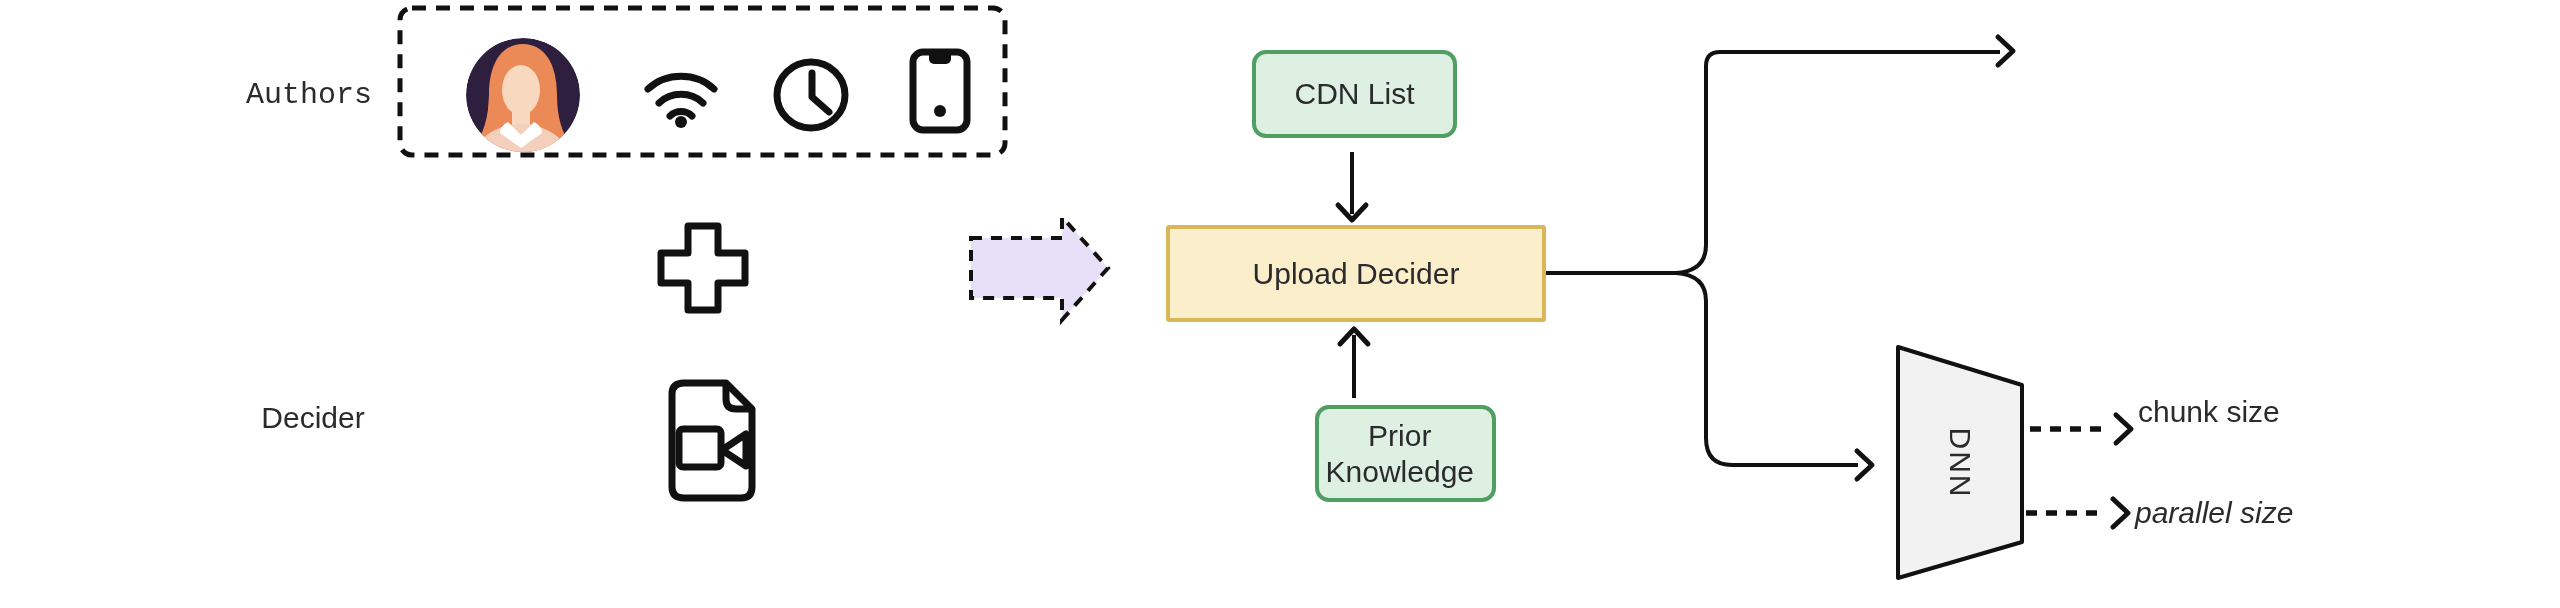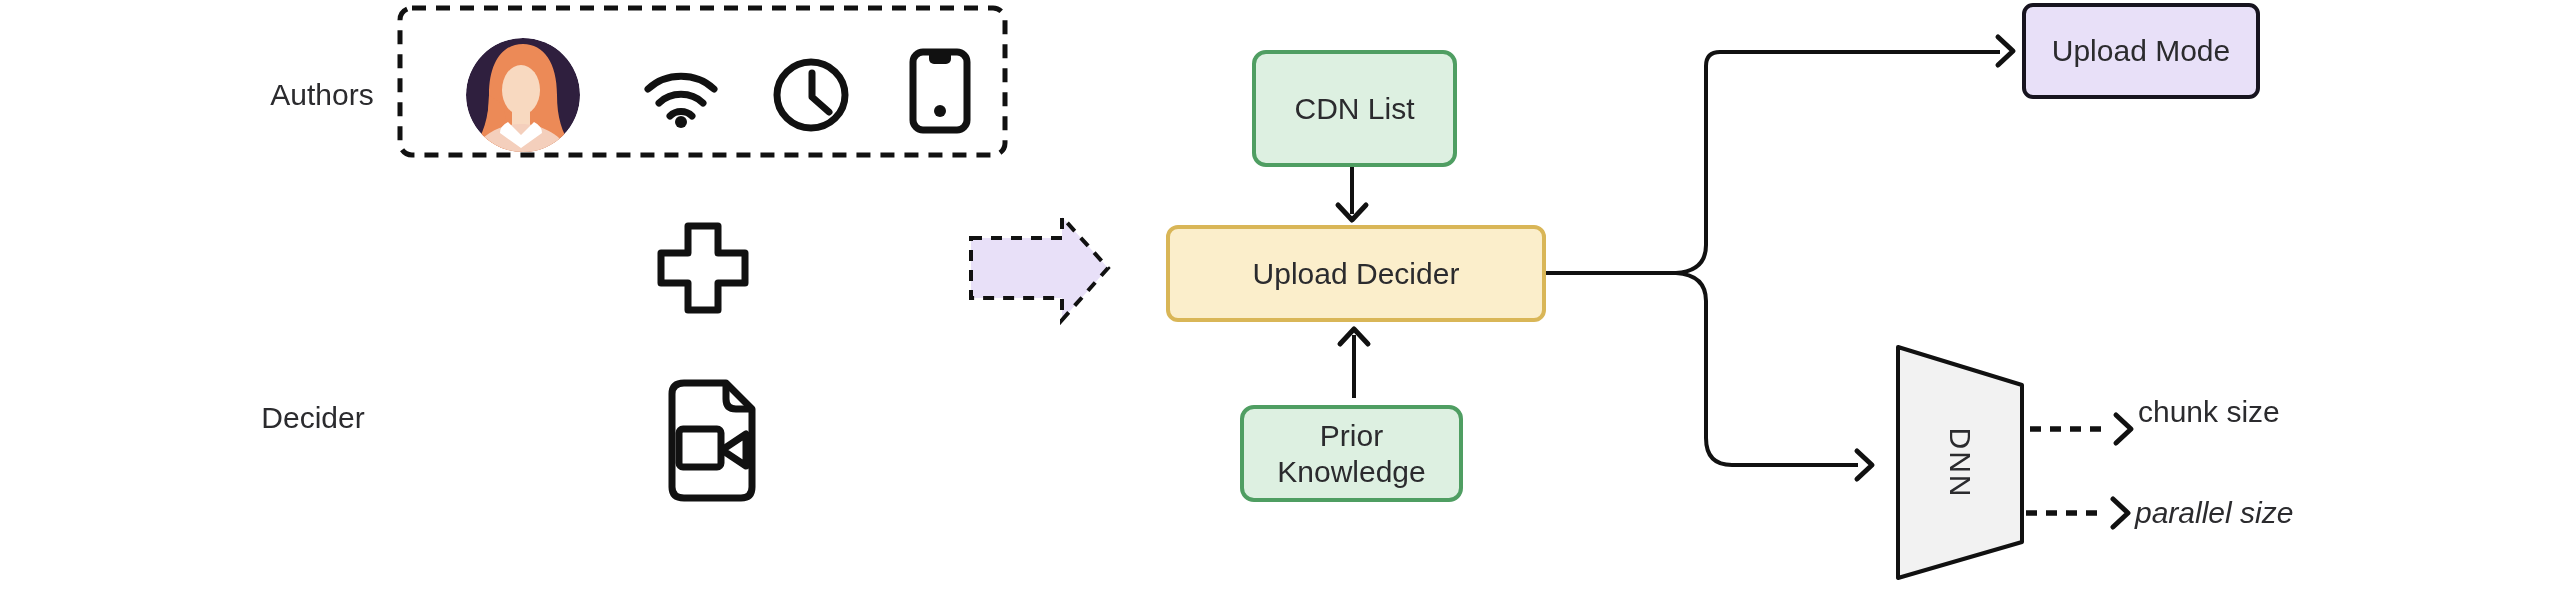--- a/index.html
+++ b/index.html
@@ -31,28 +31,28 @@
   .trapezoid{fill:var(--gray-fill);stroke:var(--line);stroke-width:4;stroke-linejoin:round;}
 
   
   .lbl{position:absolute;white-space:nowrap;font-size:30px;color:var(--text);}
   .lbl.centered{transform:translate(-50%,-50%);}
   .lbl.white-bg{background:var(--canvas-bg);padding:1px 8px;}
   .vcenter{transform:translate(0,-50%);}
   .node{position:absolute;display:flex;align-items:center;justify-content:center;
         text-align:center;font-size:30px;line-height:1.2;color:var(--text);}
   .node.green{background:var(--green-fill);border:4px solid var(--green-border);border-radius:14px;}
-  .node.yellow{background:var(--yellow-fill);border:4px solid var(--yellow-border);border-radius:12px;}
+  .node.yellow{background:var(--yellow-fill);border:4px solid var(--yellow-border);border-radius:3px;}
   .node.purple{background:var(--purple-fill);border:4px solid var(--dark-border);border-radius:11px;}
-  #cdn-node{left:1252px;top:50px;width:205px;height:117px;}
+  #cdn-node{left:1252px;top:50px;width:205px;height:88px;}
   #decider-node{left:1166px;top:225px;width:380px;height:97px;}
-  #prior-node{left:1240px;top:405px;width:223px;height:97px;padding:0 18px;justify-content:flex-end;}
+  #prior-node{left:1315px;top:405px;width:181px;height:97px;padding:0 18px;justify-content:flex-end;}
   #prior-node span{white-space:normal;}
   #upload-mode-node{left:2022px;top:3px;width:238px;height:96px;}
-  #authors-label{left:322px;top:95px;}
+  #authors-label{left:309px;top:95px;font-family:Liberation Mono, monospace;}
   #videos-label{left:313px;top:418px;}
   #streaming-label{left:1712px;top:158px;}
   #segmentation-label{left:1710px;top:389px;}
   #dnn-label{left:1960px;top:463px;transform:translate(-50%,-50%) rotate(90deg);letter-spacing:2px;}
   #chunk-label{left:2138px;top:412px;}
   #parallel-label{left:2135px;top:513px;font-style:italic;}
 </style>
 </head>
 <body>
 
@@ -131,23 +131,20 @@
 
   <div class="node green" id="cdn-node">
     <span>CDN List</span>
   </div>
   <div class="node yellow" id="decider-node">
     <span>Upload Decider</span>
   </div>
   <div class="node green" id="prior-node">
     <span>Prior Knowledge</span>
   </div>
-  <div class="node purple" id="upload-mode-node">
-    <span>Upload Mode</span>
-  </div>
 
 
   <div class="lbl" id="dnn-label">DNN</div>
 
   <div class="lbl vcenter" id="chunk-label">chunk size</div>
   <div class="lbl vcenter" id="parallel-label">parallel size</div>
 
 </div>
 
 </body></html>

